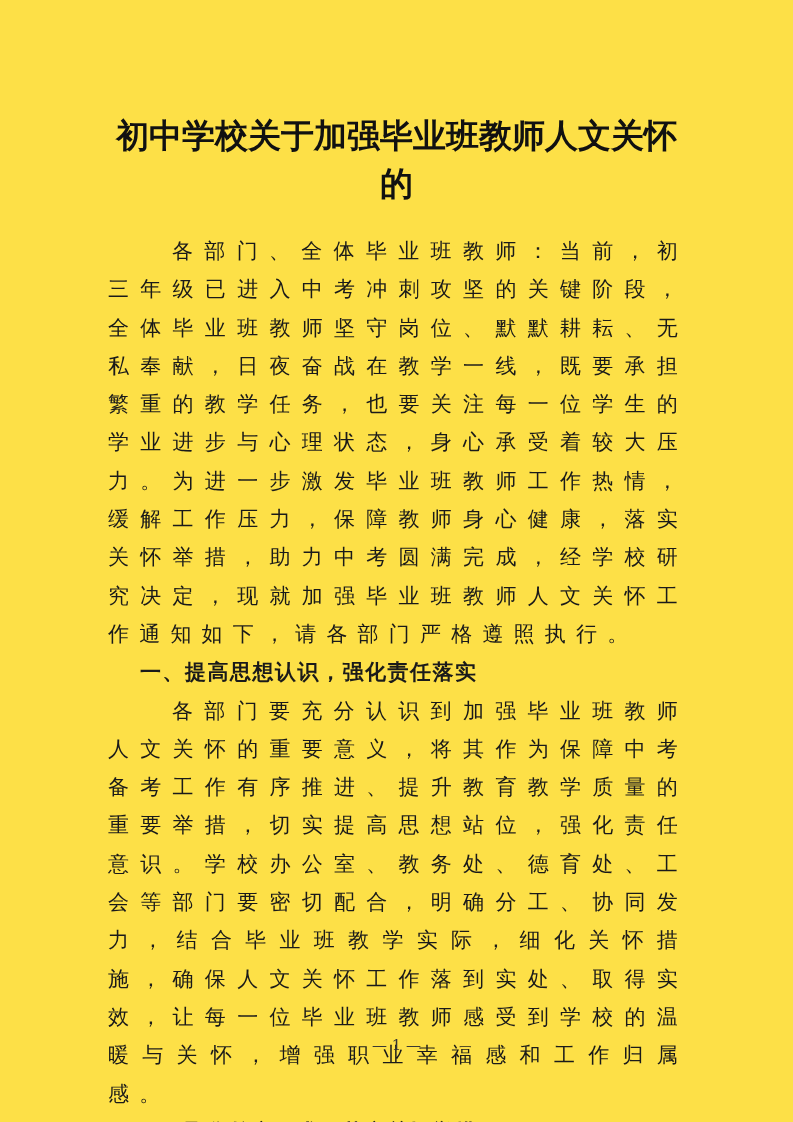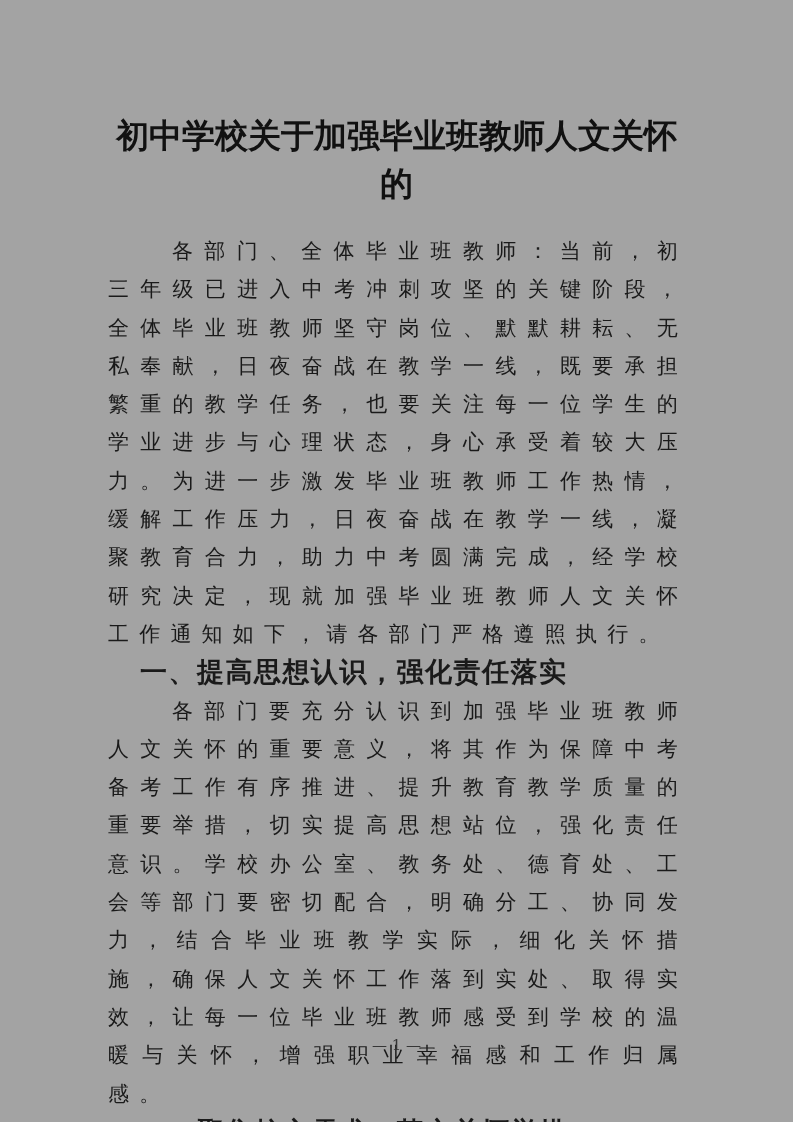--- a/index.html
+++ b/index.html
@@ -1,57 +1,57 @@
 <!DOCTYPE html>
 <html><head>
 <meta charset="utf-8">
 <style>
   html, body { margin: 0; padding: 0; background: #ffffff; }
   body { width: 793px; height: 1122px; position: relative; overflow: hidden; }
   .page {
     position: absolute; left: 0; top: 0; width: 793px; height: 1122px;
-    background: #a3a3a3; color: #111111;
+    background: #fde047; color: #111111;
   }
   .title {
     position: absolute; left: 100px; width: 593px; top: 112px;
     text-align: center;
     font-family: "DejaVu Sans", "Liberation Sans", sans-serif;
     font-weight: bold; font-size: 33px; line-height: 48px;
     letter-spacing: 0px; color: #111;
   }
   .body {
     position: absolute; left: 108px; width: 580px; top: 232px;
     font-family: "DejaVu Serif", "Liberation Serif", serif;
     font-size: 21px; line-height: 38.3px; color: #1a1a1a;
     text-align: justify;
     letter-spacing: 10.2px;
   }
   .p { margin: 0; text-indent: 64px; }
   .h {
     margin: 0; text-indent: 32px;
     font-family: "DejaVu Sans", "Liberation Sans", sans-serif;
-    font-weight: bold; letter-spacing: 1.5px; font-size: 27px;
+    font-weight: bold; letter-spacing: 1.5px; font-size: 21px;
   }
   .footer {
     position: absolute; left: 0; width: 793px; top: 1036px;
     text-align: center;
     font-family: "DejaVu Serif", "Liberation Serif", serif;
     font-size: 15px; color: #333;
   }
 </style>
 </head>
 <body>
 
 <div class="page">
   <div class="title">
     <div>初中学校关于加强毕业班教师人文关怀的</div>
   </div>
 
   <div class="body">
-    <p class="p">各部门、全体毕业班教师：当前，初三年级已进入中考冲刺攻坚的关键阶段，全体毕业班教师坚守岗位、默默耕耘、无私奉献，日夜奋战在教学一线，既要承担繁重的教学任务，也要关注每一位学生的学业进步与心理状态，身心承受着较大压力。为进一步激发毕业班教师工作热情，缓解工作压力，日夜奋战在教学一线，凝聚教育合力，助力中考圆满完成，经学校研究决定，现就加强毕业班教师人文关怀工作通知如下，请各部门严格遵照执行。</p>
+    <p class="p">各部门、全体毕业班教师：当前，初三年级已进入中考冲刺攻坚的关键阶段，全体毕业班教师坚守岗位、默默耕耘、无私奉献，日夜奋战在教学一线，既要承担繁重的教学任务，也要关注每一位学生的学业进步与心理状态，身心承受着较大压力。为进一步激发毕业班教师工作热情，缓解工作压力，保障教师身心健康，落实关怀举措，助力中考圆满完成，经学校研究决定，现就加强毕业班教师人文关怀工作通知如下，请各部门严格遵照执行。</p>
     <p class="h">一、提高思想认识，强化责任落实</p>
     <p class="p">各部门要充分认识到加强毕业班教师人文关怀的重要意义，将其作为保障中考备考工作有序推进、提升教育教学质量的重要举措，切实提高思想站位，强化责任意识。学校办公室、教务处、德育处、工会等部门要密切配合，明确分工、协同发力，结合毕业班教学实际，细化关怀措施，确保人文关怀工作落到实处、取得实效，让每一位毕业班教师感受到学校的温暖与关怀，增强职业幸福感和工作归属感。</p>
     <p class="h">二、聚焦核心需求，落实关怀举措</p>
 
   </div>
 
   <div class="footer">— 1 —</div>
 </div>
 
 </body></html>

